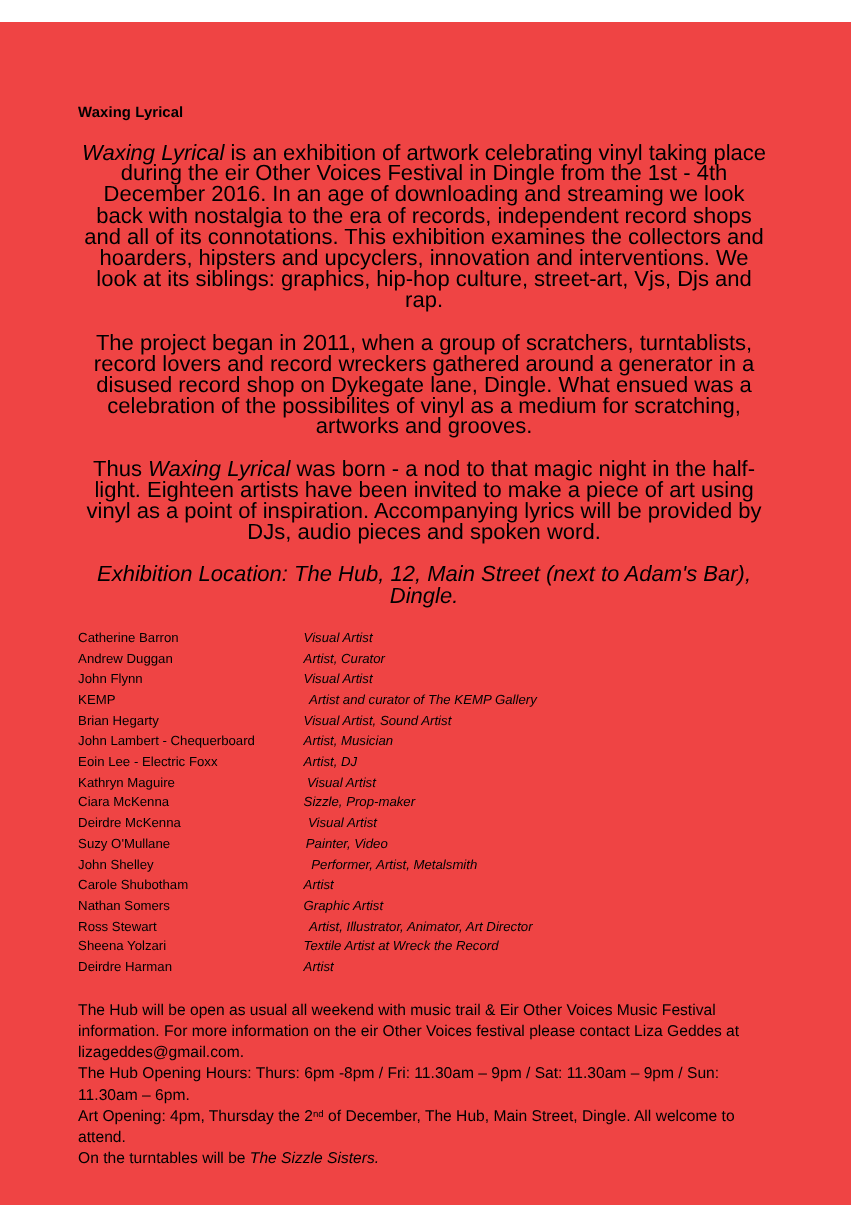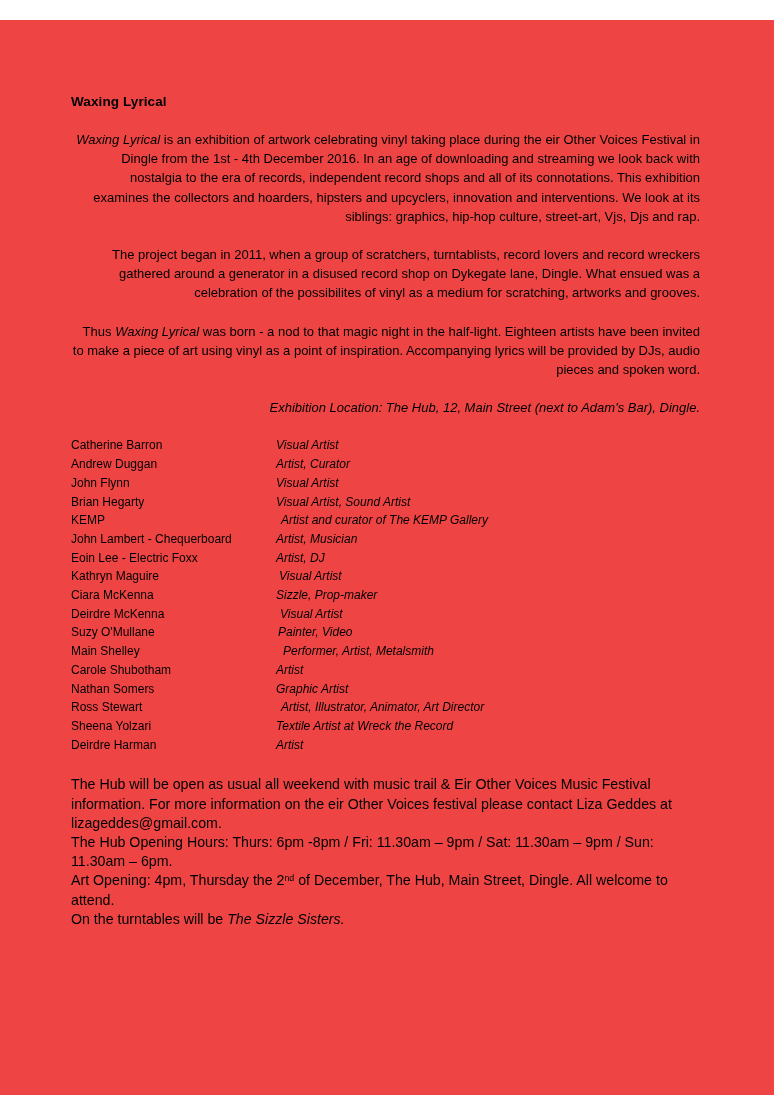--- a/index.html
+++ b/index.html
@@ -24,24 +24,24 @@
     margin-top: 20px;
   }
   .doc-title {
     font-size: 13.5px;
     font-weight: bold;
     line-height: 19px;
     margin: 0 0 19px 0;
     letter-spacing: 0.1px;
   }
   p.para {
-    font-size: 13px;
+    font-size: 20px;
     line-height: 19.2px;
     margin: 0 0 19px 0;
-    text-align: right;
+    text-align: center;
     max-width: 632px;
   }
   .it {
     font-style: italic;
   }
   .loc {
     margin-bottom: 23px;
     font-style: italic;
   }
   
@@ -92,29 +92,29 @@
   <p class="para">The project began in 2011, when a group of scratchers, turntablists, record lovers and record wreckers gathered around a generator in a disused record shop on Dykegate lane, Dingle. What ensued was a celebration of the possibilites of vinyl as a medium for scratching, artworks and grooves.</p>
 
   <p class="para"><span>Thus </span><span class="it">Waxing Lyrical</span><span> was born - a nod to that magic night in the half-light. Eighteen artists have been invited to make a piece of art using vinyl as a point of inspiration.  Accompanying lyrics will be provided by DJs, audio pieces and spoken word.</span></p>
 
   <p class="para loc">Exhibition Location: The Hub, 12, Main Street (next to Adam's Bar), Dingle.</p>
 
   <ul class="artist-list">
       <li class="artist-row"><span class="artist-name">Catherine Barron</span><span class="artist-role">Visual Artist</span></li>
       <li class="artist-row"><span class="artist-name">Andrew Duggan</span><span class="artist-role">Artist, Curator</span></li>
       <li class="artist-row"><span class="artist-name">John Flynn</span><span class="artist-role">Visual Artist</span></li>
+      <li class="artist-row"><span class="artist-name">KEMP</span><span class="artist-role" style="padding-left: 5px;">Artist and curator of The KEMP Gallery</span></li>
       <li class="artist-row"><span class="artist-name">Brian Hegarty</span><span class="artist-role">Visual Artist, Sound Artist</span></li>
-      <li class="artist-row"><span class="artist-name">KEMP</span><span class="artist-role" style="padding-left: 5px;">Artist and curator of The KEMP Gallery</span></li>
       <li class="artist-row"><span class="artist-name">John Lambert - Chequerboard</span><span class="artist-role">Artist, Musician</span></li>
       <li class="artist-row"><span class="artist-name">Eoin Lee - Electric Foxx</span><span class="artist-role">Artist, DJ</span></li>
       <li class="artist-row"><span class="artist-name">Kathryn Maguire</span><span class="artist-role" style="padding-left: 3px;">Visual Artist</span></li>
       <li class="artist-row"><span class="artist-name">Ciara McKenna</span><span class="artist-role">Sizzle, Prop-maker</span></li>
       <li class="artist-row"><span class="artist-name">Deirdre McKenna</span><span class="artist-role" style="padding-left: 4px;">Visual Artist</span></li>
       <li class="artist-row"><span class="artist-name">Suzy O'Mullane</span><span class="artist-role" style="padding-left: 2px;">Painter, Video</span></li>
-      <li class="artist-row"><span class="artist-name">Main Shelley</span><span class="artist-role" style="padding-left: 7px;">Performer, Artist, Metalsmith</span></li>
+      <li class="artist-row"><span class="artist-name">John Shelley</span><span class="artist-role" style="padding-left: 7px;">Performer, Artist, Metalsmith</span></li>
       <li class="artist-row"><span class="artist-name">Carole Shubotham</span><span class="artist-role">Artist</span></li>
       <li class="artist-row"><span class="artist-name">Nathan Somers</span><span class="artist-role">Graphic Artist</span></li>
       <li class="artist-row"><span class="artist-name">Ross Stewart</span><span class="artist-role" style="padding-left: 5px;">Artist, Illustrator, Animator, Art Director</span></li>
       <li class="artist-row"><span class="artist-name">Sheena Yolzari</span><span class="artist-role">Textile Artist at Wreck the Record</span></li>
       <li class="artist-row"><span class="artist-name">Deirdre Harman</span><span class="artist-role">Artist</span></li>
     </ul>
 
   <div class="closing">
     <p class="blk">The Hub will be open as usual all weekend with music trail &amp; Eir Other Voices Music Festival information.  For more information on the eir Other Voices festival please contact Liza Geddes at lizageddes@gmail.com.</p>
     <p class="blk">The Hub Opening Hours: Thurs: 6pm -8pm / Fri: 11.30am – 9pm / Sat: 11.30am – 9pm / Sun: 11.30am – 6pm.</p>

